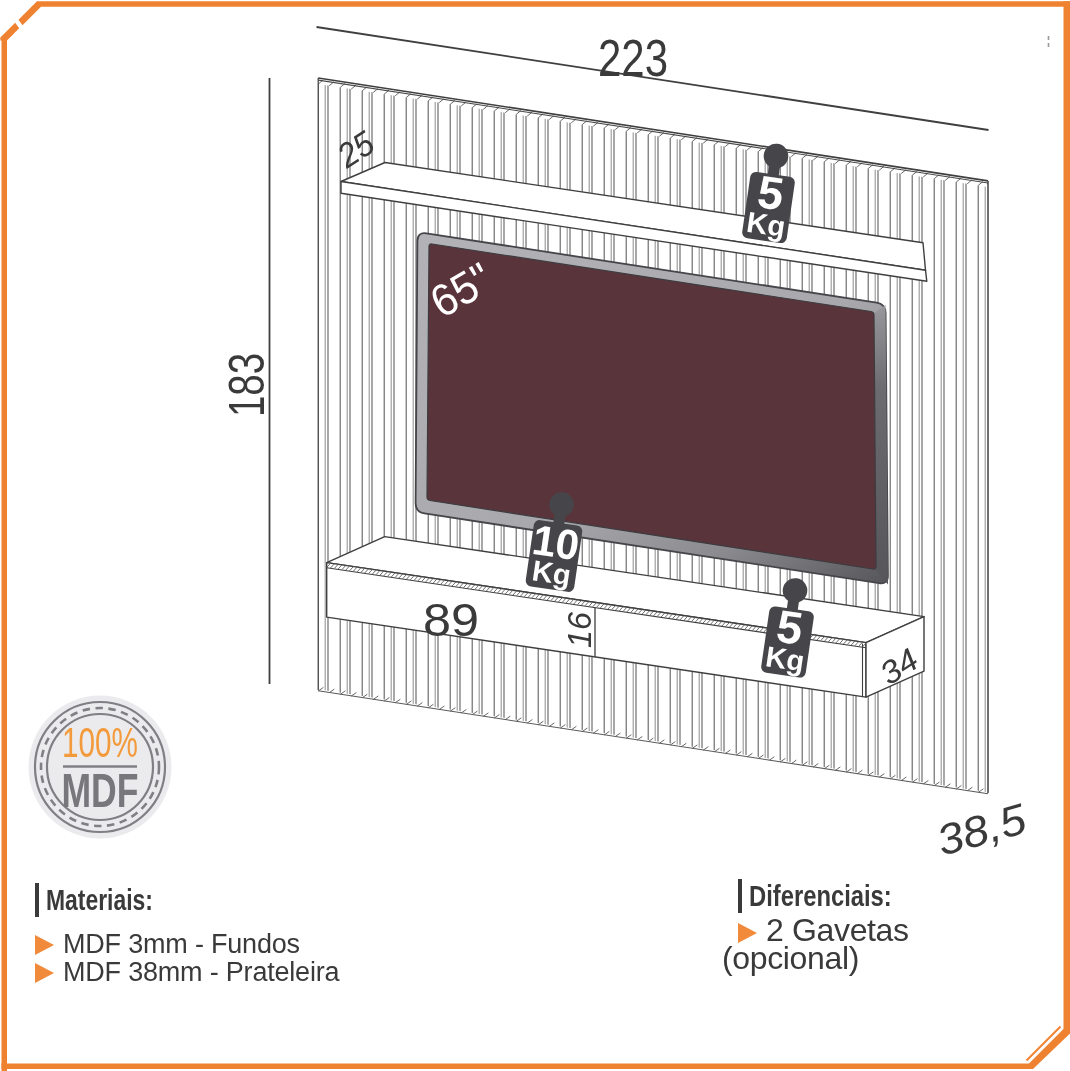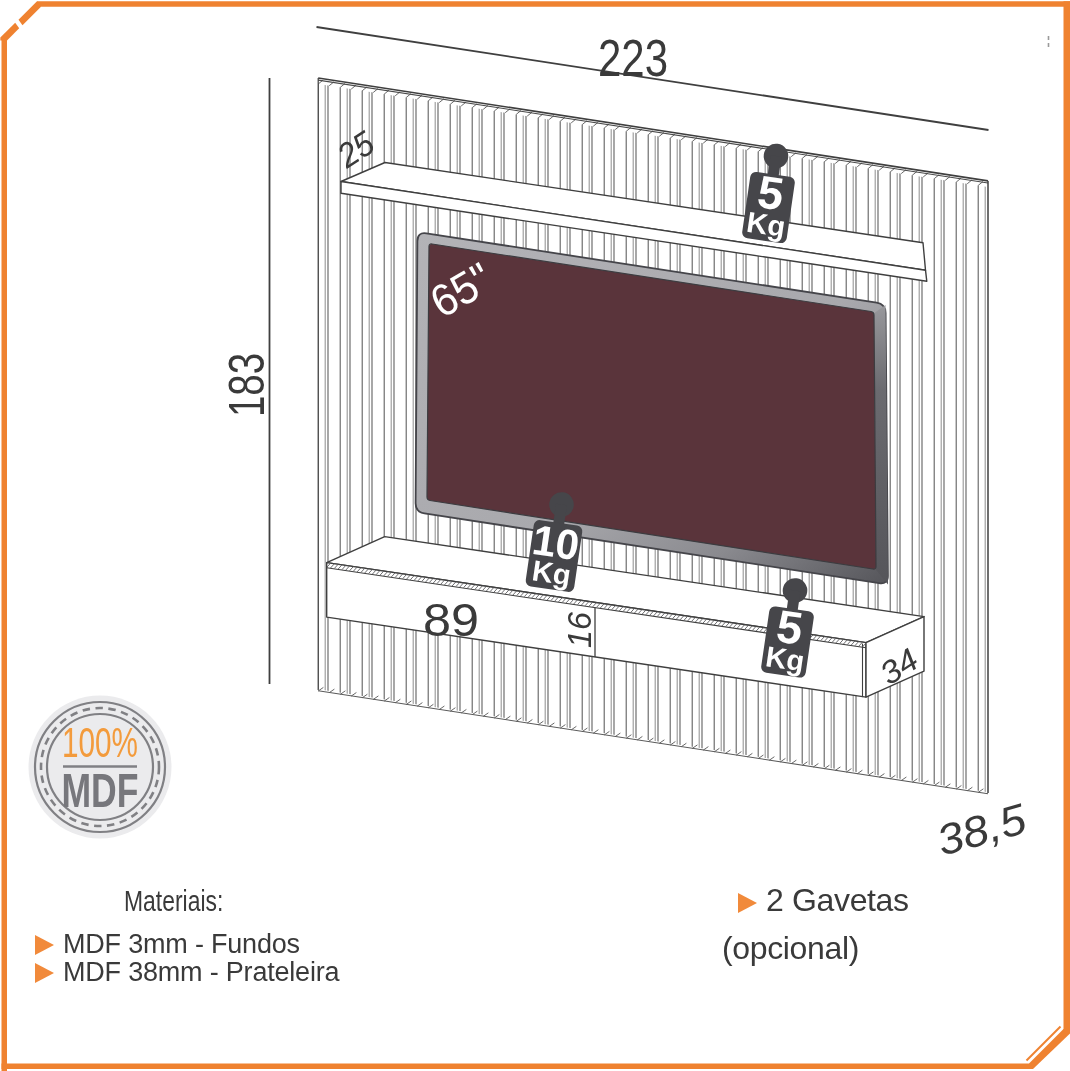--- a/index.html
+++ b/index.html
@@ -453,27 +453,31 @@
     <polygon points="1063.5,1.2 1070.0,1.2 1070.0,1033.0 1063.5,1033.0" fill="#ef8230" stroke="none"></polygon>
     <polygon points="1.5,37.0 7.0,37.0 7.0,1071.0 1.5,1071.0" fill="#ef8230" stroke="none"></polygon>
     <polygon points="1.5,1063.5 1033.0,1063.5 1033.0,1069.0 1.5,1069.0" fill="#ef8230" stroke="none"></polygon>
     <path d="M 37 1.2 L 41 6.8 L 22.5 25.3 L 18.5 19.7 Z" fill="#ef8230"></path>
     <path d="M 15.2 22.7 L 19.2 28.3 L 7 40.5 L 0.3 40.5 L 0.3 37.5 Z" fill="#ef8230"></path>
     <path d="M 1033 1069 L 1029 1063.5 L 1063.5 1029 L 1070 1029 L 1070 1033.5 Z" fill="#ef8230"></path>
     <line x1="1026.5" y1="1060.5" x2="1060.5" y2="1026.5" stroke="#ef8230" stroke-width="2.0" stroke-linecap="butt"></line>
   </svg>
 
 <div style="position:absolute;left:35px;top:885px;font-family:'Liberation Sans',sans-serif;color:#3a3a3a;">
-<div style="font-size:27px;font-weight:normal;display:flex;align-items:center;height:30px;flex-direction:column;">
+<div style="font-size:27px;font-weight:bold;display:flex;align-items:center;height:30px;">
       <span style="display:inline-block;width:3.5px;height:34px;background:#3a3a3a;margin-right:7px;"></span>
       <span style="display:inline-block;transform:scaleX(0.79);transform-origin:0 50%;font-size:29px;">Materiais:</span>
     </div>
 <div style="font-size:27px;letter-spacing:-0.2px;line-height:28.2px;margin-top:15px;">
 <div><span class="tri"></span>MDF 3mm - Fundos</div>
 <div><span class="tri"></span>MDF 38mm - Prateleira</div>
 </div>
   </div>
 <div style="position:absolute;left:738px;top:881px;font-family:'Liberation Sans',sans-serif;color:#3a3a3a;">
+<div style="font-size:27px;font-weight:bold;display:flex;align-items:center;height:30px;">
+      <span style="display:inline-block;width:3.5px;height:34px;background:#3a3a3a;margin-right:7px;"></span>
+      <span style="display:inline-block;transform:scaleX(0.82);transform-origin:0 50%;font-size:29px;">Diferenciais:</span>
+    </div>
 <div style="font-size:32px;letter-spacing:-0.35px;line-height:28.4px;margin-top:5px;white-space:nowrap;">
 <div><span class="tri"></span>2 Gavetas</div>
-<div style="margin-left:-16px;margin-top:20px;">(opcional)</div>
+<div style="margin-left:-16px;">(opcional)</div>
 </div>
   </div>
 
 </body></html>

